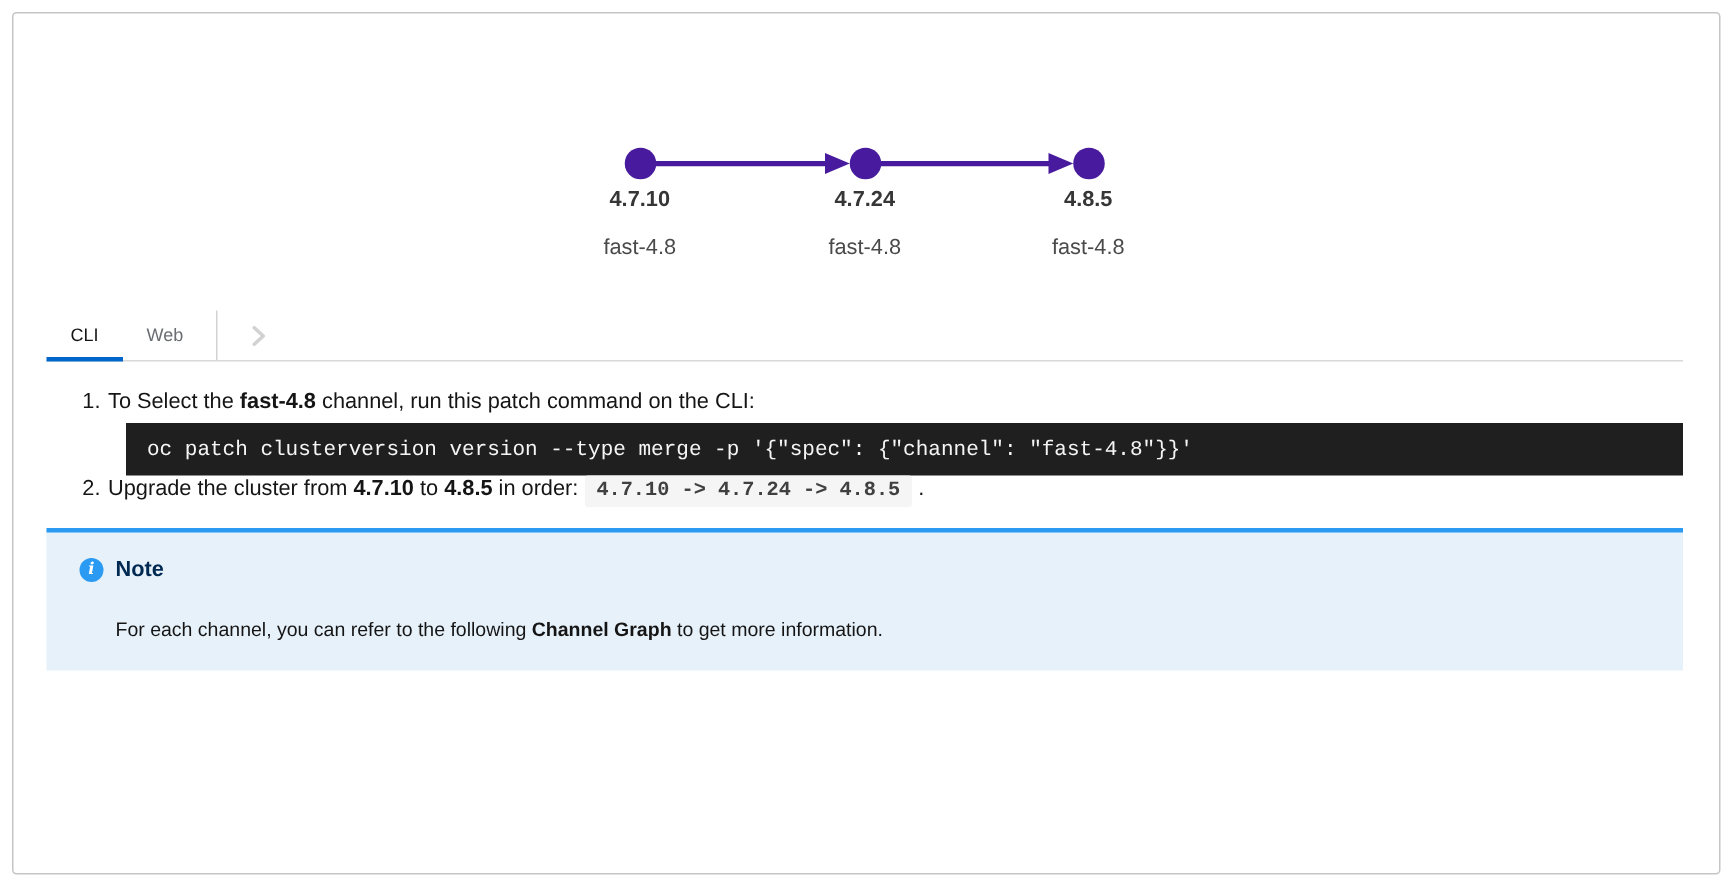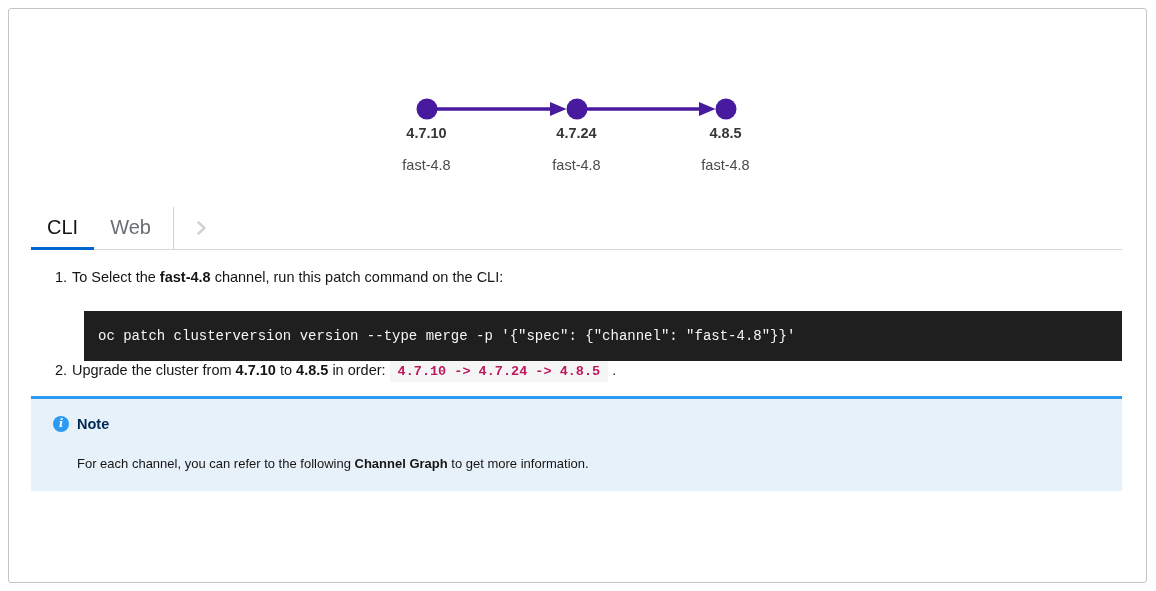--- a/index.html
+++ b/index.html
@@ -23,44 +23,44 @@
   .node-label {
     position:absolute; transform:translateX(-50%); white-space:nowrap;
     font-size:14.5px;
   }
   .node-version { top:37px; font-weight:700; color:#363636; }
   .node-channel { top:69px; color:#4a4a4a; }
   
   .steps-heading { margin-top:49px; font-size:16px; font-weight:700; color:#151515; }
   .tabs { margin-top:19px; display:flex; align-items:stretch; border-bottom:1px solid #d8d8d8; }
   .tab {
-    padding:9px 16px 10px; font-size:20px; color:#6a6e73;
+    padding:9px 16px 10px; font-size:12px; color:#6a6e73;
     position:relative; cursor:pointer;
   }
   .tab.active { color:#151515; }
   .tab.active::after {
     content:""; position:absolute; left:0; right:0; bottom:-1px; height:3px; background:#0066cc;
   }
   .tab-scroll {
     width:56px; margin-left:6px; border-left:1px solid #d2d2d2;
     display:flex; align-items:center; justify-content:center; color:#d2d2d2; cursor:default;
   }
   
   .steps-body { margin-top:18px; }
   .step { display:flex; font-size:14.5px; color:#151515; line-height:19px; }
   .step-num { width:36px; text-align:right; flex:none; margin-right:5px; }
   .bold { font-weight:700; }
   .codeblock {
-    margin:24px 0 0 53px; height:50px; background:#1f1f1f; color:#f5f5f5;
+    margin:4px 0 0 53px; height:35px; background:#1f1f1f; color:#f5f5f5;
     font-family:"Liberation Mono","DejaVu Sans Mono",monospace; font-size:14px;
     display:flex; align-items:center; padding:0 14px; white-space:pre; overflow:hidden;
   }
   .inline-code {
     font-family:"Liberation Mono","DejaVu Sans Mono",monospace; font-size:13.5px;
-    font-weight:700; background:#f5f5f5; color:#be185d; padding:3px 8px; border-radius:2px;
+    font-weight:700; background:#f5f5f5; color:#404040; padding:3px 8px; border-radius:2px;
   }
   
   .note {
     margin-top:15px; background:#e7f1fa; border-top:3px solid #2b9af3;
     padding:17px 16px 20px 22px;
   }
   .note-head { display:flex; align-items:flex-start; }
   .info-icon {
     width:16px; height:16px; border-radius:50%; background:#2b9af3; position:relative; flex:none;
   }

